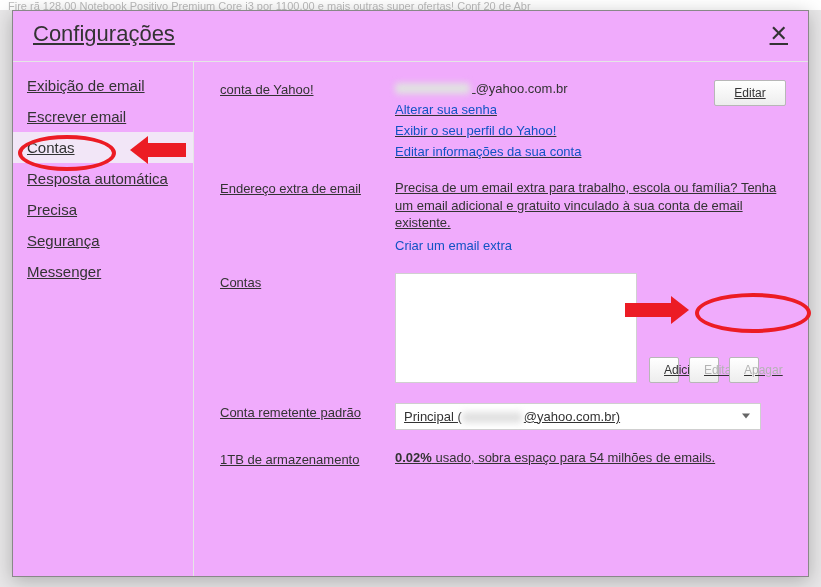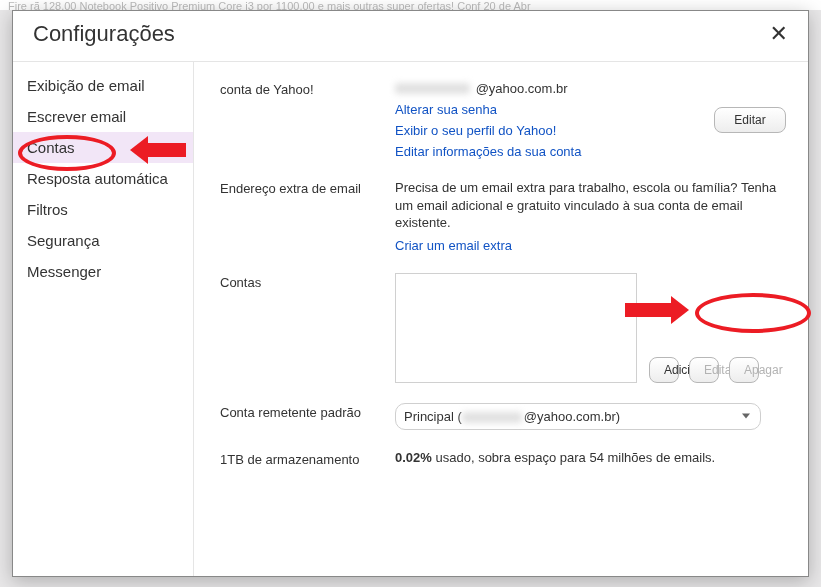--- a/index.html
+++ b/index.html
@@ -10,23 +10,23 @@
     background:#e8e7e8;
     position:relative;overflow:hidden;
   }
   .bg-strip{
     position:absolute;left:0;top:0;width:100%;height:10px;
     background:#fff;color:#bbb;font-size:11px;padding:0 8px;
     white-space:nowrap;overflow:hidden;
   }
   .modal{
     position:absolute;left:12px;top:10px;right:12px;bottom:10px;
-    border:1px solid #888;background:#ffffff;
+    border:1px solid #888;background:#f0abfc;
     box-shadow:0 4px 18px rgba(0,0,0,.25);
-    display:flex;flex-direction:column;
+    display:flex;flex-direction:column;text-decoration:underline;
   }
   .modal-header{
     padding:10px 20px 14px 20px;
     display:flex;align-items:center;justify-content:space-between;
   }
   .modal-title{font-size:22px;font-weight:300;color:#333}
   .close-x{font-size:22px;cursor:pointer;color:#333}
   .modal-body{
     flex:1;border-top:1px solid #e5e5e5;
     display:flex;overflow:hidden;
@@ -37,21 +37,21 @@
   .side-item{
     padding:7px 14px;color:#333;cursor:pointer;font-size:15px;white-space:nowrap;
   }
   .side-item.active{background:#f2e6f7}
   .content{flex:1;overflow:auto;padding:18px 22px 6px 26px}
   .row{display:flex;align-items:flex-start;margin-bottom:20px}
   .row .lbl{width:175px;color:#333;flex-shrink:0;padding-top:2px}
   .row .val{flex:1}
   .btn{
     display:inline-block;min-width:72px;text-align:center;
-    padding:5px 14px;font-size:12px;border-radius:8px;
+    padding:5px 14px;font-size:12px;border-radius:2px;
     border:1px solid #b7b7b7;
     background:linear-gradient(#ffffff,#ededed);
     color:#333;cursor:pointer;
   }
   .btn.primary{
     background:linear-gradient(#7d3e96,#5e2a7a);color:#fff;border:1px solid #4e1f68;
   }
   .btn.disabled{color:#b3b3b3;cursor:default}
   .btn-col{width:92px;display:flex;flex-direction:row;gap:10px;align-items:flex-end;margin-left:12px}
   .btn-col .btn{min-width:0;width:100%}
@@ -59,21 +59,21 @@
   .email-blur{
     display:inline-block;width:75px;height:11px;background:#e1e1e1;filter:blur(3px);
     vertical-align:middle;margin-right:2px;border-radius:3px;
   }
   .account-email{display:inline-block;vertical-align:middle}
   .link-stack a{display:block;margin-top:6px}
   .listbox{
     border:1px solid #d0d0d0;width:240px;height:108px;background:#fff;
   }
   .select{
-    width:330px;border:1px solid #cfcfcf;border-radius:10px;
+    width:330px;border:1px solid #cfcfcf;border-radius:0;
     padding:5px 26px 5px 8px;background:#fff;position:relative;cursor:pointer;
     white-space:nowrap;
   }
   .select::after{
     content:"";position:absolute;right:10px;top:50%;transform:translateY(-50%);
     border-left:4px solid transparent;border-right:4px solid transparent;border-top:5px solid #666;
   }
   .modal-footer{
     border-top:1px solid #e5e5e5;padding:12px 20px 14px 20px;
     display:flex;gap:10px;
@@ -105,31 +105,31 @@
     <div class="modal-title">Configurações</div>
     <div class="close-x">✕</div>
   </div>
 
   <div class="modal-body">
     <div class="sidebar">
       <div class="side-item">Exibição de email</div>
       <div class="side-item">Escrever email</div>
       <div class="side-item active">Contas</div>
       <div class="side-item">Resposta automática</div>
-      <div class="side-item">Filtros</div>
+      <div class="side-item">Precisa</div>
       <div class="side-item">Segurança</div>
       <div class="side-item">Messenger</div>
     </div>
 
     <div class="content">
 
       <div class="row">
         <div class="lbl">conta de Yahoo!</div>
         <div class="val">
-          <div style="display:flex;align-items:center">
+          <div style="display:flex;align-items:flex-start">
             <div style="flex:1">
               <span class="email-blur"></span>
               <span class="account-email">@yahoo.com.br</span>
               <div class="link-stack">
                 <a class="link">Alterar sua senha</a>
                 <a class="link">Exibir o seu perfil do Yahoo!</a>
                 <a class="link">Editar informações da sua conta</a>
               </div>
             </div>
             <button class="btn" style="margin-left:12px">Editar</button>

